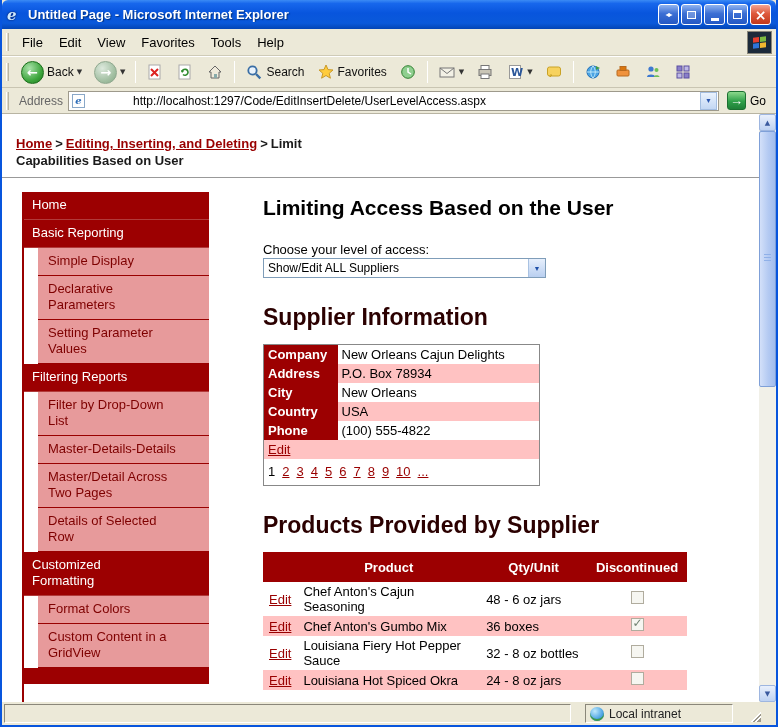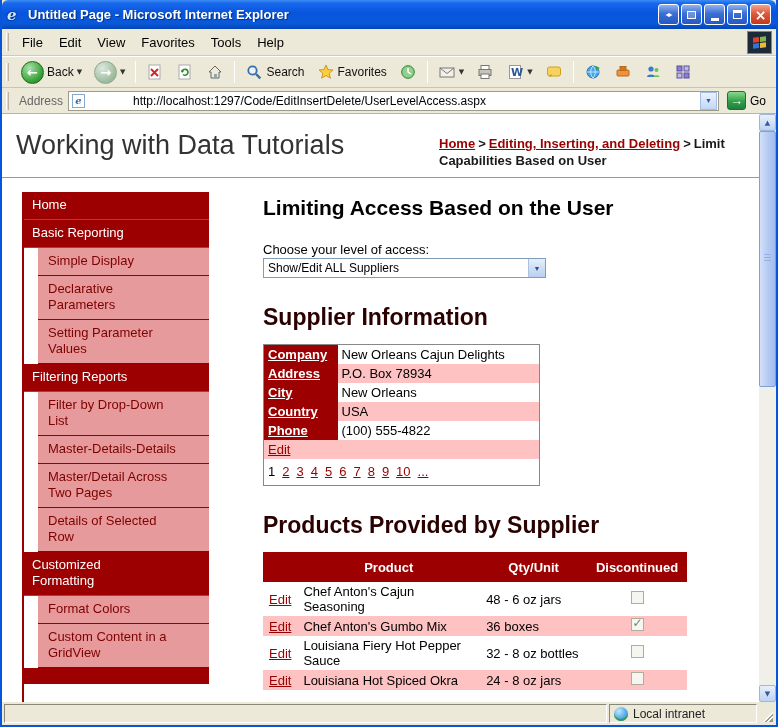--- a/index.html
+++ b/index.html
@@ -99,21 +99,21 @@
   .xp-select { width: 283px; height: 20px; border: 1px solid #7F9DB9; background: #fff;
     display: flex; align-items: center; cursor: pointer; }
   .xp-select .sel-text { flex: 1; padding: 4px 4px; font-size: 12px; white-space: nowrap; overflow: hidden; }
   .xp-select .sel-btn { width: 17px; height: 18px; display: flex; align-items: center; justify-content: center;
     background: linear-gradient(#E6EFFC,#B9CFF0); border-left: 1px solid #A9C2E2; font-size: 7px; color: #1F4FA8; }
   .section-title { font-size: 23px; font-weight: bold; color: #2B0000; margin: 26px 0 13px; }
 
   table { border-collapse: collapse; }
   .dv { width: 277px; border: 1px solid #888; font-size: 13px; }
   .dv td { padding: 2px 4px; height: 19px; vertical-align: middle; }
-  .dv .lbl { background: #9C0001; color: #fff; font-weight: bold; width: 74px; text-decoration: underline; }
+  .dv .lbl { background: #9C0001; color: #fff; font-weight: bold; width: 74px; }
   .dv tr.alt td.val, .dv tr.edit-row td { background: #FFC2C2; }
   .dv a, .gv a, .pager a { color: #990000; text-decoration: underline; }
   .dv tr.pager-row td { padding: 5px 4px 6px; }
   .pager .current { color: #000; margin-right: 7px; }
   .pager a { margin-right: 7px; }
 
   .gv { width: 424px; font-size: 13px; margin-bottom: 12px; }
   .gv th { background: #9C0001; color: #fff; font-weight: bold; padding: 2px 5px; text-align: center; height: 30px; }
   .gv th.edit-col { width: 31px; }
   .gv th.col-product { width: 185px; }
@@ -130,21 +130,21 @@
   .sb-btn { position: absolute; left: 0; right: 0; height: 17px; display: flex; align-items: center; justify-content: center;
     background: linear-gradient(180deg,#E9F0FC,#BED2F2); border: 1px solid #9EB6E0; border-radius: 2px;
     font-size: 7px; color: #39599E; cursor: pointer; font-family: "DejaVu Sans",sans-serif; }
   .sb-btn.up { top: 0; } .sb-btn.down { bottom: 0; }
   .sb-thumb { position: absolute; top: 17px; left: 0; right: 0; height: 256px; cursor: grab;
     background: linear-gradient(90deg,#D3E0F9,#B4CAF2 55%,#A2BDEE); border: 1px solid #7FA0D8; border-radius: 2px; }
   .sb-thumb::after { content: ""; position: absolute; left: 4px; right: 4px; top: 50%; margin-top: -5px; height: 9px;
     background: repeating-linear-gradient(180deg,#8FB0E8 0 1px,transparent 1px 3px); }
 
   
-  .statusbar { flex: 0 0 23px; display: flex; align-items: stretch; gap: 2px; background: #ECE9D8; padding: 2px 2px 2px 2px; }
+  .statusbar { flex: 0 0 23px; display: flex; align-items: stretch; gap: 14px; background: #ECE9D8; padding: 2px 14px 2px 2px; }
   .panel { border: 1px solid; border-color: #8A877A #FFFFFF #FFFFFF #8A877A; display: flex; align-items: center; padding: 0 4px; font-size: 12px; color: #222; }
   .status-left { flex: 1; }
   .status-zone { width: 148px; gap: 5px; }
   .globe-icon { width: 14px; height: 14px; border-radius: 50%; flex: 0 0 auto;
     background: radial-gradient(circle at 35% 30%, #BFE9FB, #4BA3E3 60%, #1F6FB8);
     box-shadow: inset 0 -2px 0 #3D9A4D; }
   .resize-grip { width: 15px; position: relative; cursor: nwse-resize; }
   .resize-grip::after { content: ""; position: absolute; right: 1px; bottom: 1px; width: 12px; height: 12px;
     background:
       linear-gradient(135deg, transparent 0 58%, #fff 58% 66%, #9C988A 66% 74%, transparent 74%),
@@ -348,21 +348,20 @@
     <span class="go-btn">
       <span class="go-icon">→</span>
       <span>Go</span>
     </span>
   </div>
 
   <div class="viewport">
     <div class="page">
 
       <div class="page-header">
-        <div class="site-title">Working with Data Tutorials</div>
         <div class="breadcrumb">
           <a>Home</a><span class="sep">&gt;</span><a>Editing, Inserting, and Deleting</a><span class="sep">&gt;</span><span class="crumb-current">Limit Capabilities Based on User</span>
         </div>
       </div>
       <hr class="page-rule">
 
       <div class="content">
 
         <div class="sidebar">
           <ul class="nav">

